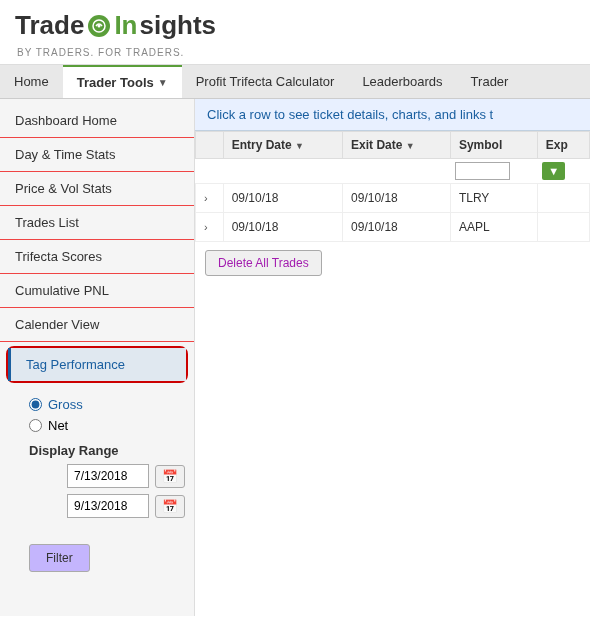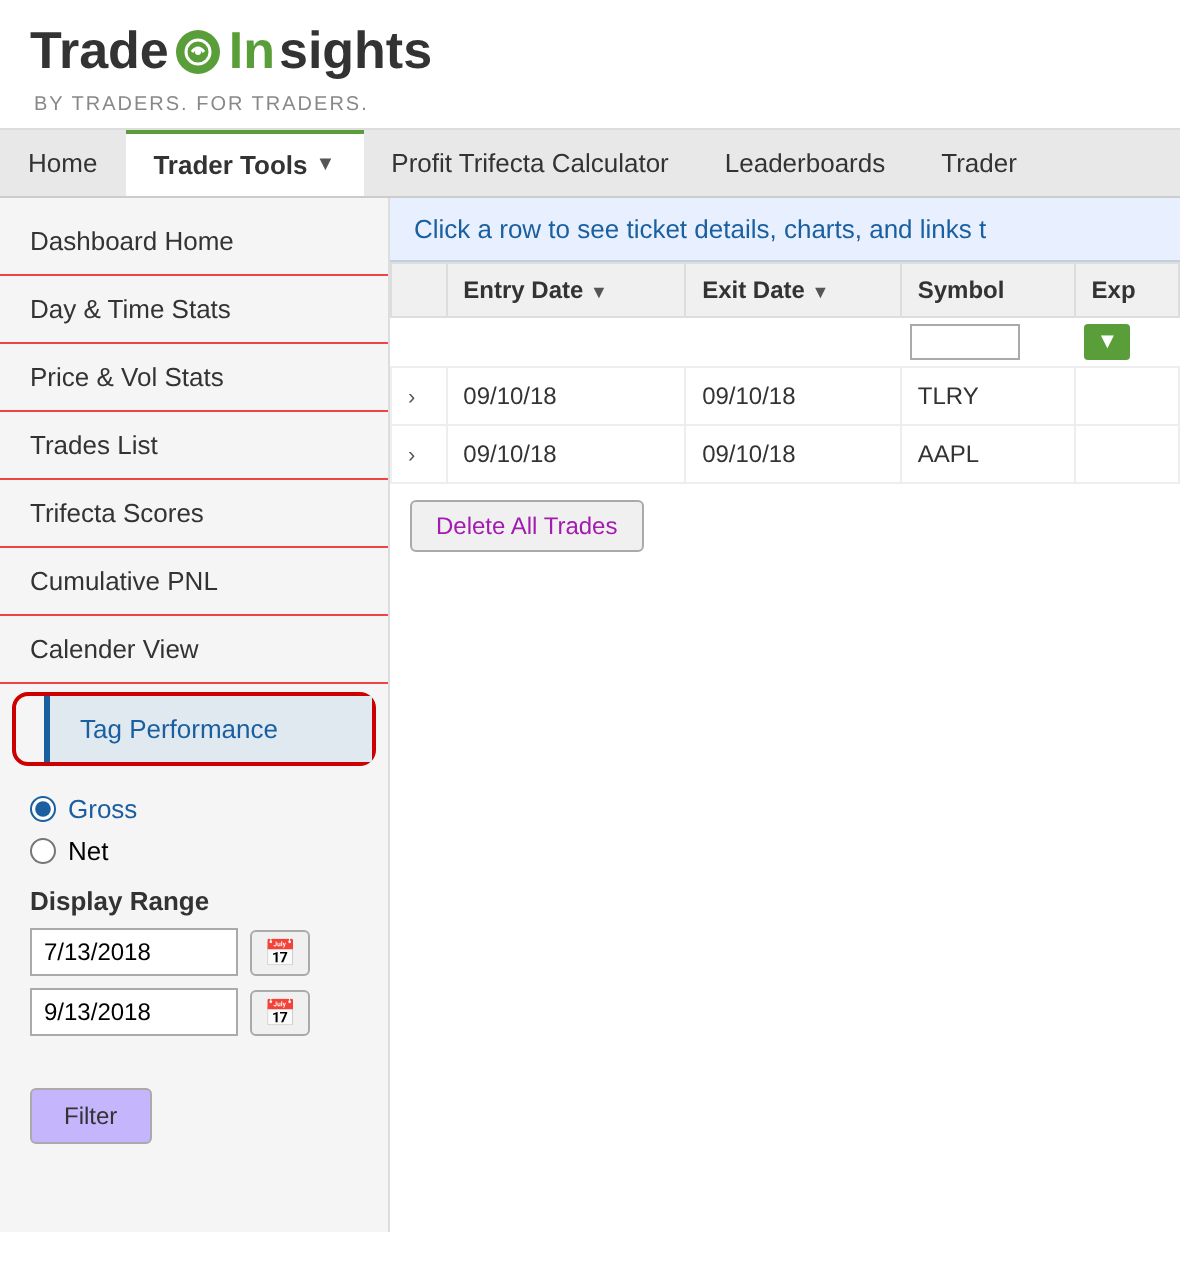--- a/index.html
+++ b/index.html
@@ -45,28 +45,28 @@
 
     
     .filter-row td { padding: 3px 5px; }
     .filter-input { width: 55px; border: 1px solid #aaa; padding: 2px 4px; font-size: 11px; }
     .filter-btn { background: #5a9e3a; border: none; cursor: pointer; padding: 3px 6px; color: #fff; border-radius: 2px; font-size: 11px; }
 
     
     .delete-btn { margin: 8px 10px; padding: 5px 12px; background: #f0f0f0; border: 1px solid #aaa; cursor: pointer; font-size: 12px; border-radius: 3px; color: #a21caf; }
 
     
-    .bottom-panel { padding: 10px 15px; }
+    .bottom-panel { padding: 10px 29px; }
     .radio-group { display: flex; flex-direction: column; gap: 6px; margin-bottom: 10px; }
     .radio-item { display: flex; align-items: center; gap: 6px; font-size: 13px; }
     .radio-item input[type=radio] { accent-color: #1a5fa0; }
     .radio-item.selected { color: #1a5fa0; }
     .display-range-label { font-size: 13px; font-weight: bold; margin-bottom: 6px; color: #333; }
     .date-row { display: flex; align-items: center; gap: 6px; margin-bottom: 6px; }
-    .date-input { border: 1px solid #aaa; padding: 4px 6px; font-size: 12px; width: 104px; }
+    .date-input { border: 1px solid #aaa; padding: 4px 6px; font-size: 12px; width: 82px; margin-left: 38px; }
     .cal-btn { background: #f0f0f0; border: 1px solid #aaa; cursor: pointer; padding: 3px 6px; border-radius: 3px; font-size: 13px; }
     .filter-main-btn { margin-top: 20px; padding: 6px 16px; background: #c4b5fd; border: 1px solid #aaa; cursor: pointer; font-size: 12px; border-radius: 3px; color: #333; }
   </style>
 </head>
 <body>
 
 <div class="header">
   <div class="logo-container">
     <div class="logo-text">
       <span class="logo-trade">Trade</span>
@@ -98,21 +98,21 @@
 <div class="layout">
 
   <div class="sidebar">
     <div class="sidebar-item">Dashboard Home</div>
     <div class="sidebar-item">Day &amp; Time Stats</div>
     <div class="sidebar-item">Price &amp; Vol Stats</div>
     <div class="sidebar-item">Trades List</div>
     <div class="sidebar-item">Trifecta Scores</div>
     <div class="sidebar-item">Cumulative PNL</div>
     <div class="sidebar-item">Calender View</div>
-    <div style="margin: 4px 6px; border: 2.5px solid #cc0000; border-radius: 8px; padding-left: 14px;">
+    <div style="margin: 4px 6px; border: 2.5px solid #cc0000; border-radius: 8px;">
       <div class="sidebar-item active" style="border-left: 3px solid #1a5fa0; border-bottom: none;">Tag Performance</div>
     </div>
 
     <div class="bottom-panel">
       <div class="radio-group">
         <label class="radio-item selected">
           <input type="radio" name="pnl_type" checked="" style="">
           <span>Gross</span>
         </label>
         <label class="radio-item">

